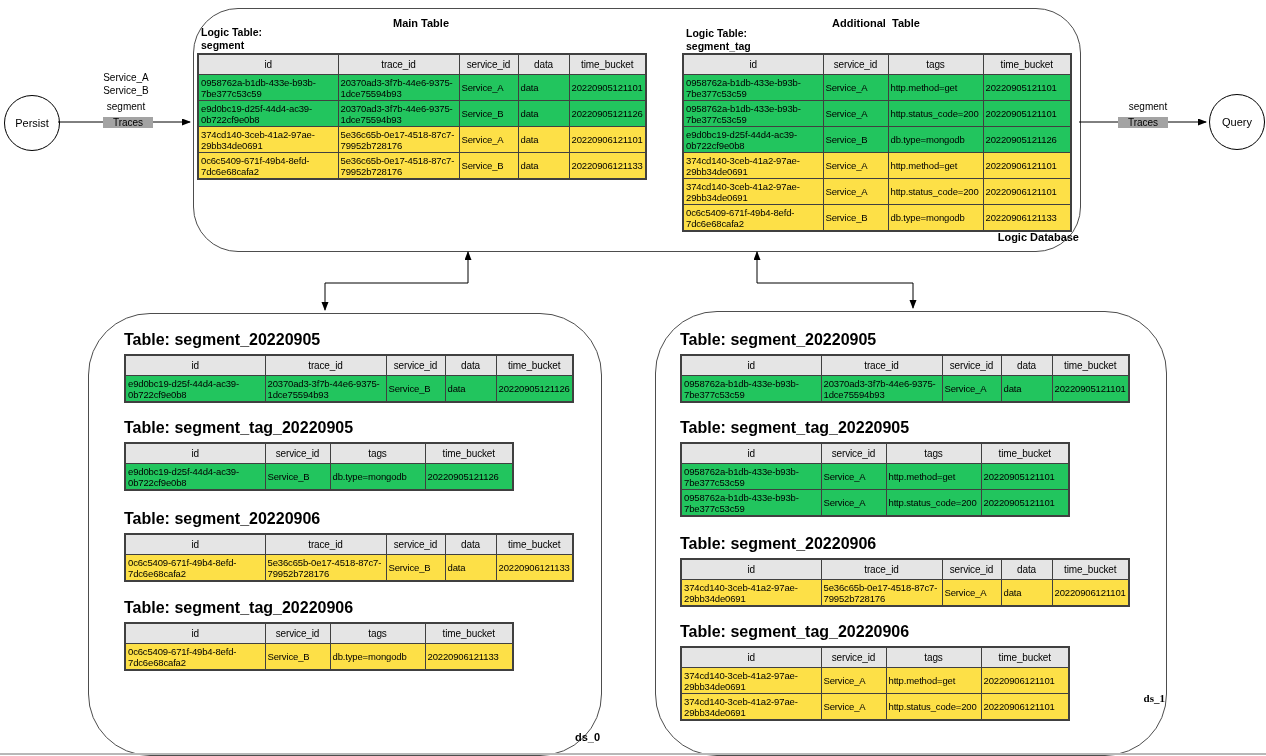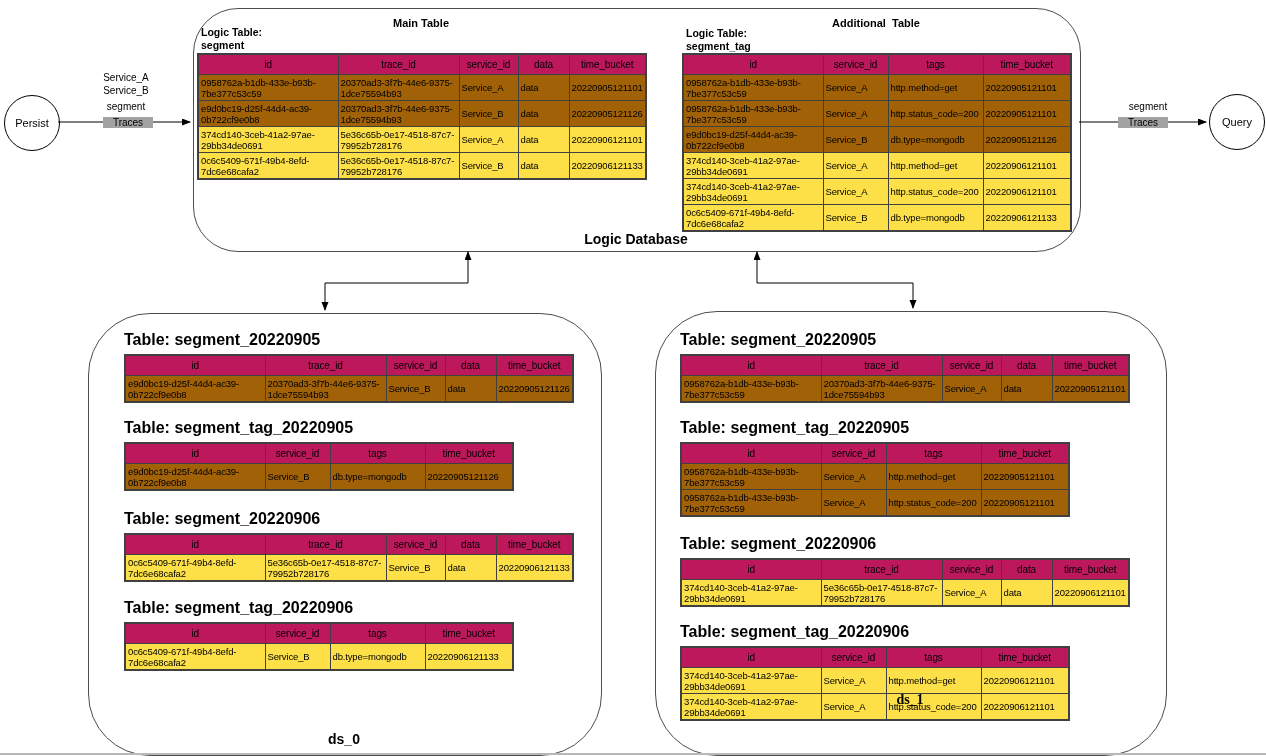--- a/index.html
+++ b/index.html
@@ -7,34 +7,34 @@
        font-family:"Liberation Sans",sans-serif;color:#000;}
   .abs{position:absolute;}
   .node{width:54px;height:54px;border:1px solid #000;border-radius:50%;
         background:#fff;display:flex;align-items:center;justify-content:center;
         font-size:11px;z-index:4;}
   .big-box{border:1px solid #4d4d4d;border-radius:45px;background:#fff;z-index:1;}
   .ds-box{border:1px solid #4d4d4d;border-radius:62px;background:#fff;z-index:1;}
   .title{font-weight:bold;font-size:11px;text-align:center;white-space:pre;z-index:3;}
   .subtitle{font-weight:bold;font-size:10.5px;line-height:13px;z-index:3;}
   .cap{font-weight:bold;font-size:16px;margin-bottom:5px;}
-  .lane-label{font-weight:bold;font-size:14px;text-align:center;z-index:3;}
+  .lane-label{font-weight:bold;font-size:11px;text-align:right;z-index:3;}
   .flow-labels{font-size:10px;text-align:center;line-height:13px;z-index:6;}
   .arrow-label{font-size:10px;text-align:center;background:#a3a3a3;padding:0 2px;
                z-index:6;line-height:11px;}
   .tbl-wrap{z-index:3;}
   table{border-collapse:collapse;table-layout:fixed;background:#fff;
         border:2px solid #404040;}
   th,td{border:1px solid #404040;overflow:hidden;text-align:left;
         letter-spacing:-0.15px;}
-  th{background:#be185d;font-weight:normal;font-size:10px;height:17px;
+  th{background:#e5e5e5;font-weight:normal;font-size:10px;height:17px;
      text-align:center;padding:1px 2px;}
   td{font-size:9.5px;height:23px;line-height:11px;padding:1px 2px;
      word-wrap:break-word;}
-  .row-green td{background:#a16207;}
+  .row-green td{background:#22c55e;}
   .row-blue td{background:#fde047;}
   svg.overlay{position:absolute;left:0;top:0;z-index:5;pointer-events:none;}
   .bottom-edge{position:absolute;left:0;top:753px;width:1266px;height:2px;
                background:#b8b8b8;z-index:2;}
 </style>
 </head>
 <body>
 
 <svg class="overlay" width="1266" height="756">
   <defs>

